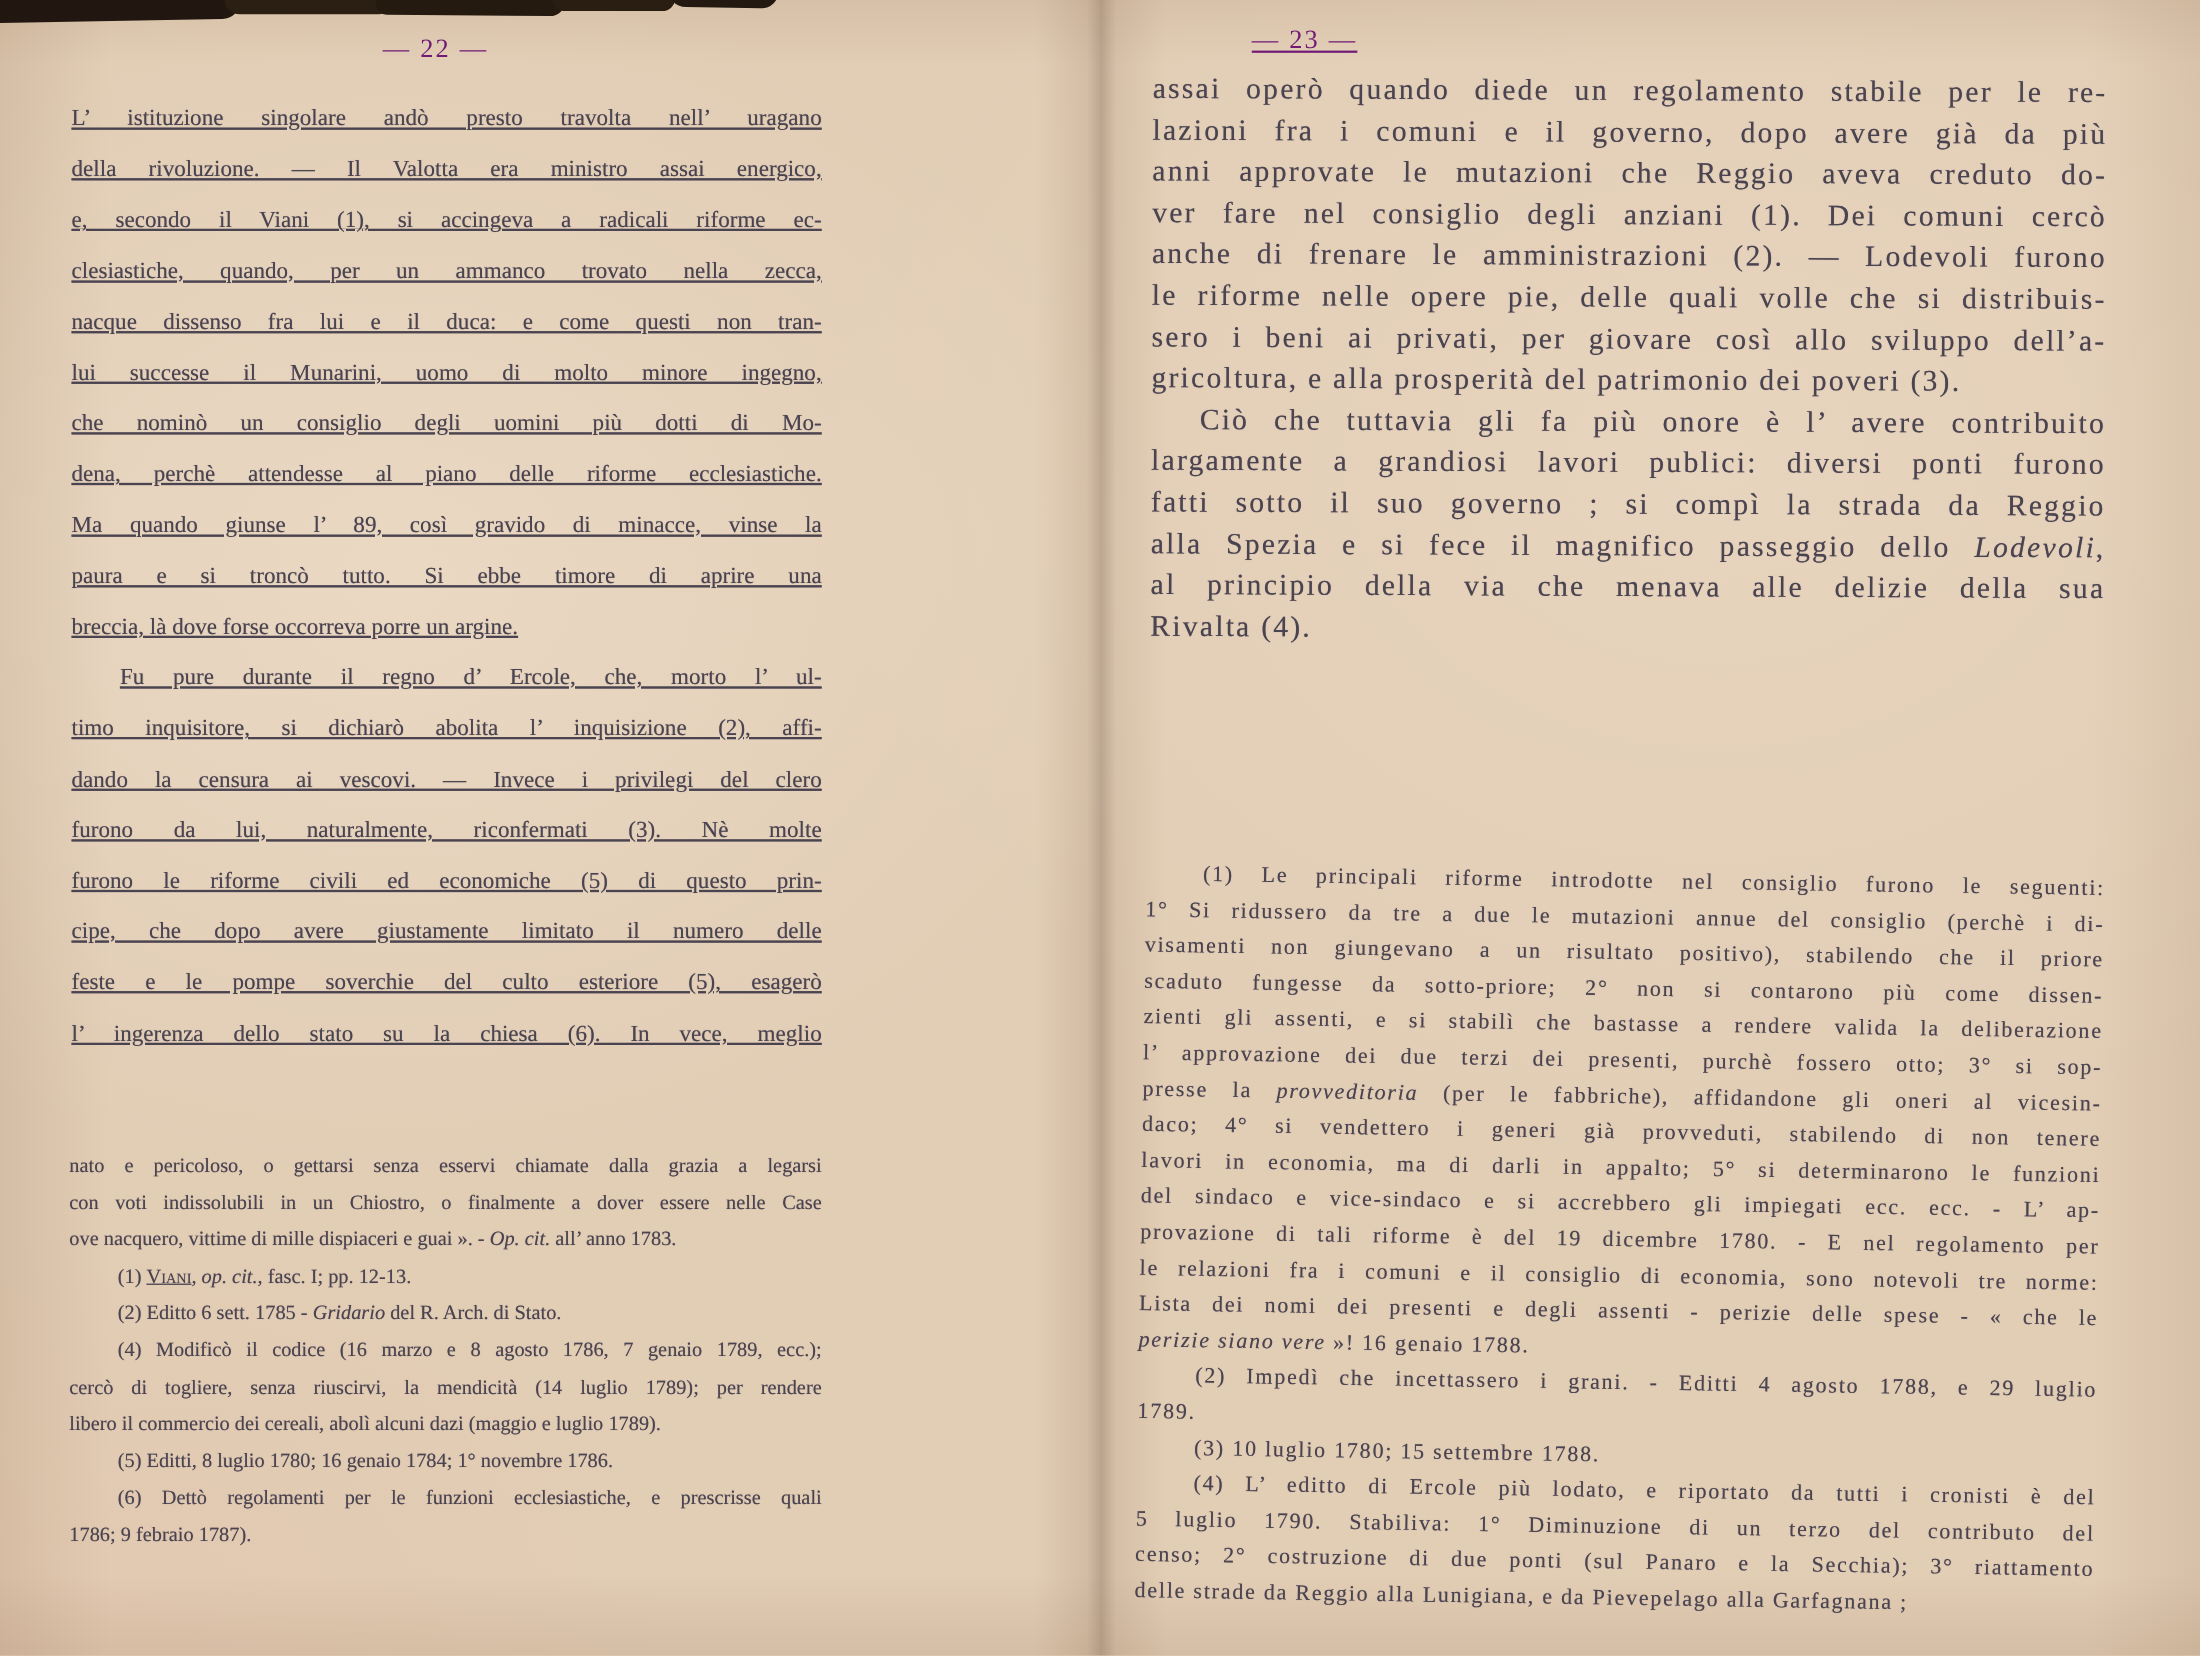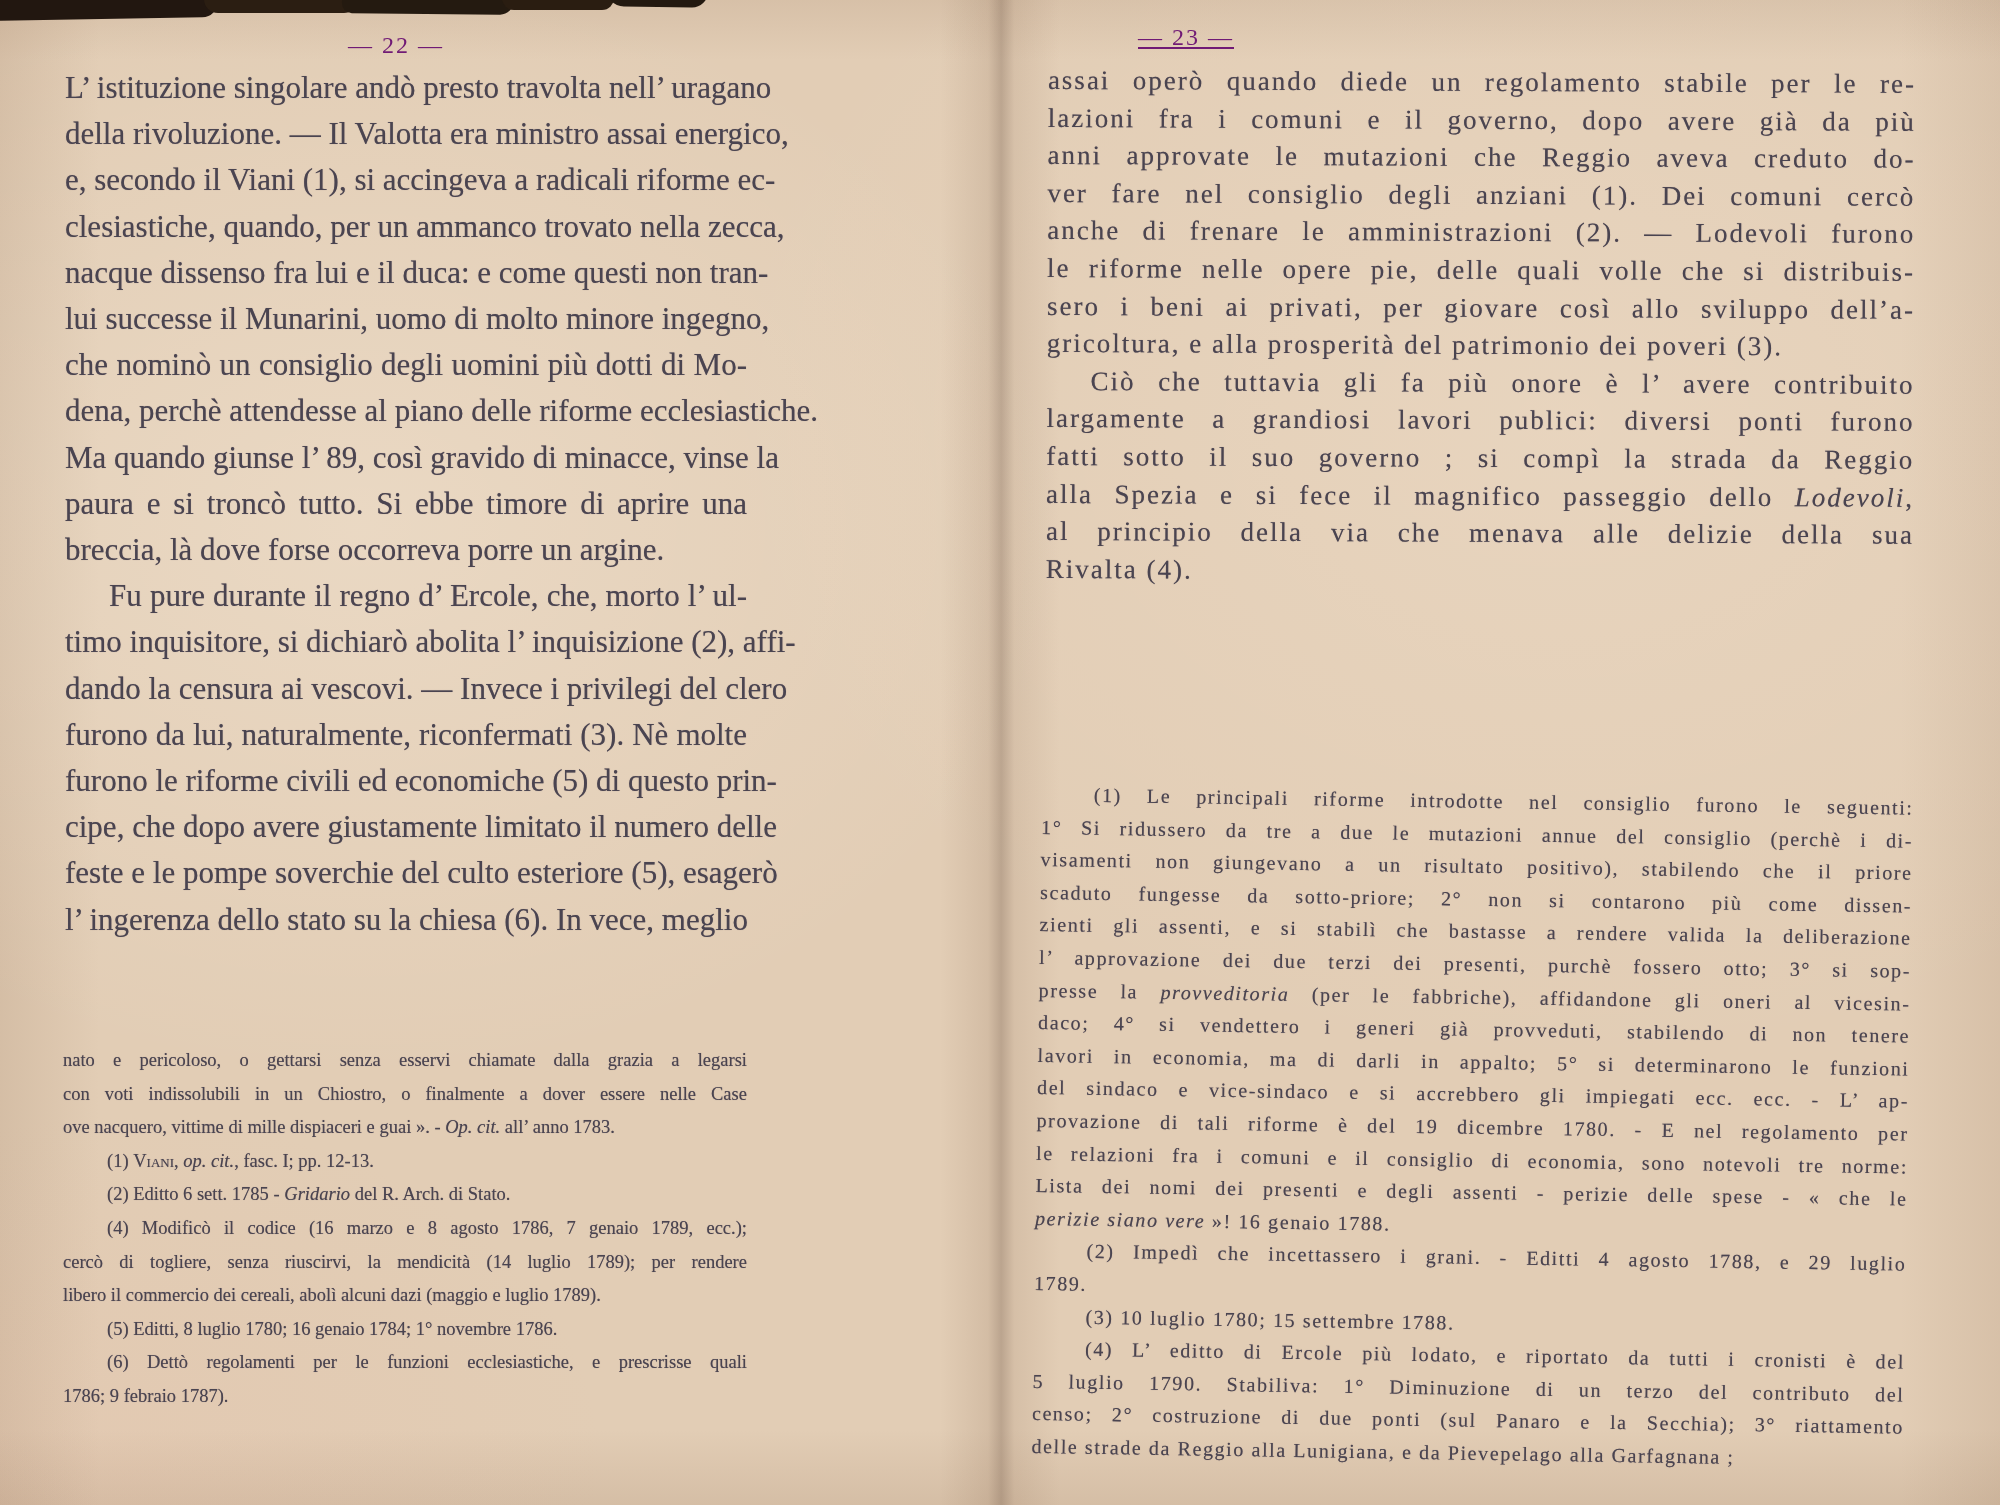--- a/index.html
+++ b/index.html
@@ -41,23 +41,23 @@
   .head-right{left:1086px;top:24px;text-decoration:underline;}
 
   .textblock{position:absolute;}
   .line{
     text-align:justify;text-align-last:justify;
     white-space:nowrap;
     text-shadow:0 0 .7px rgba(72,62,78,.55);
   }
   .line.end{text-align-last:left;}
   .line.indent{text-indent:44px;}
-  .sc{font-variant:small-caps;}
+  .sc{font-variant:small-caps;text-decoration:underline;}
 
-  .main-left{left:65px;top:65px;width:682px;font-size:31px;line-height:46.2px;}
+  .main-left{left:65px;top:84px;width:682px;font-size:21px;line-height:46.2px;text-decoration:underline;}
   .foot-left{left:63px;top:1044px;width:684px;font-size:18.5px;line-height:33.6px;}
 
   .main-right{
     left:1048px;top:62px;width:868px;font-size:27px;line-height:37.6px;
     letter-spacing:2px;transform:rotate(.25deg);transform-origin:left top;
   }
   .foot-right{
     left:1042px;top:778px;width:872px;font-size:20px;line-height:32.6px;
     letter-spacing:1.6px;transform:rotate(.9deg);transform-origin:left top;
   }

